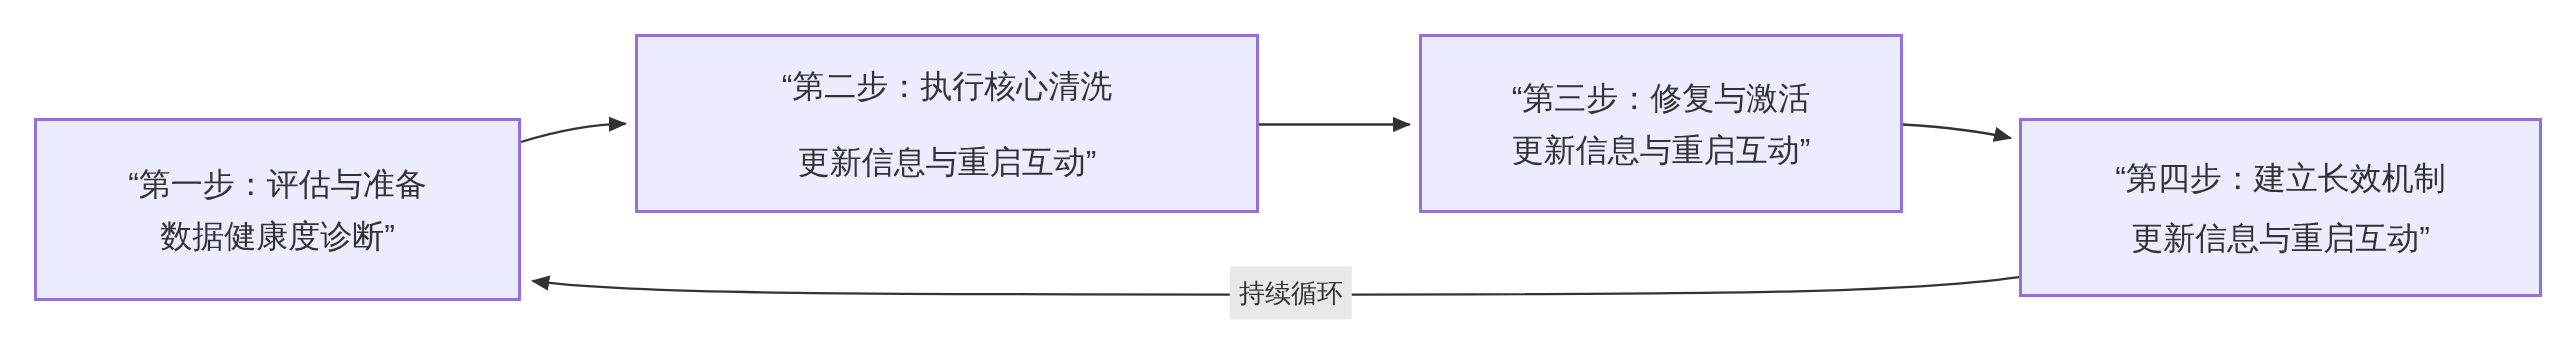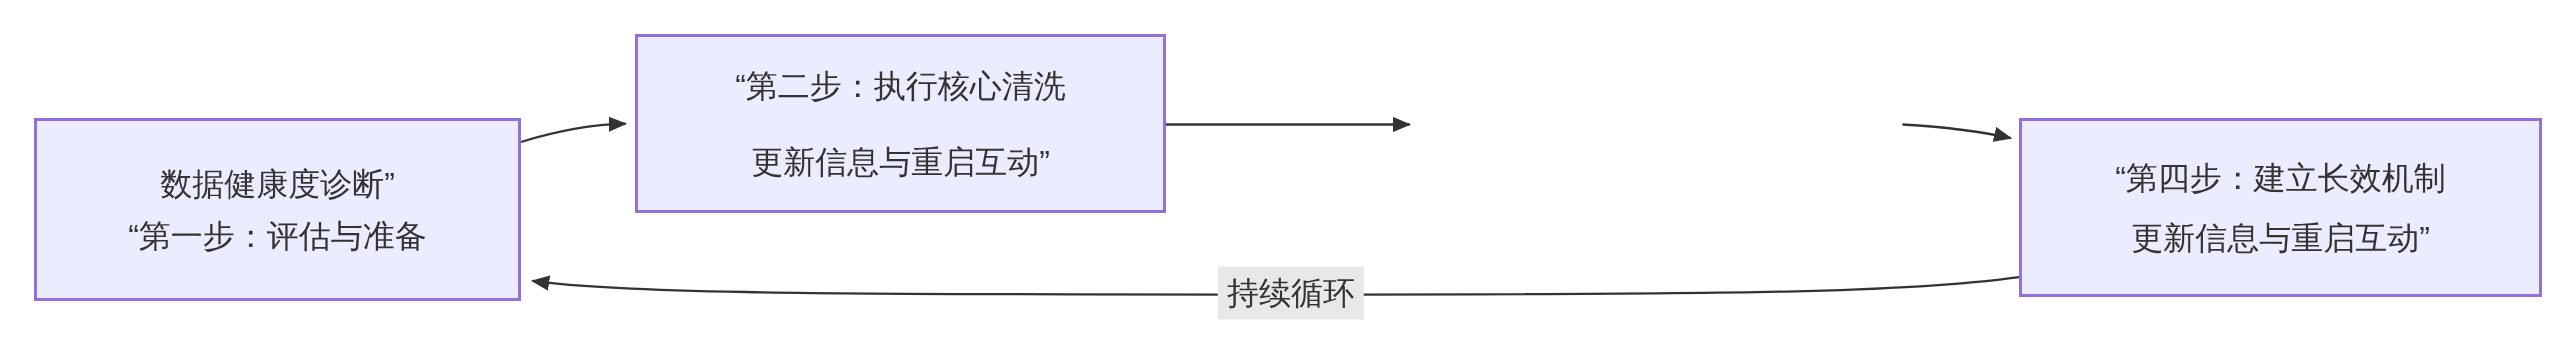--- a/index.html
+++ b/index.html
@@ -41,31 +41,31 @@
     text-align: center;
     color: var(--text, #333333);
     font-size: 32px;
     line-height: 52px;
   }
   .node .line {
     display: block;
     white-space: nowrap;
   }
   .node1 { left: 34px;   top: 118px; width: 487px; height: 183px; }
-  .node2 { left: 635px;  top: 34px;  width: 531px; height: 179px; gap: 24px; }
+  .node2 { left: 635px;  top: 34px;  width: 624px; height: 179px; gap: 24px; }
   .node3 { left: 1419px; top: 34px;  width: 484px; height: 179px; }
   .node4 { left: 2019px; top: 118px; width: 523px; height: 179px; gap: 8px; }
   .edge-label {
     position: absolute;
     left: 1291px;
     top: 293px;
     transform: translate(-50%, -50%);
     background: var(--edge-label-bg, #e8e8e8);
     color: var(--text, #333333);
-    font-size: 32px;
+    font-size: 26px;
     line-height: 38px;
     padding: 7.6px 9.2px;
     white-space: nowrap;
   }
 </style>
 </head>
 <body>
 
 <div class="canvas">
 
@@ -75,29 +75,33 @@
         <path d="M0,0 L12,5 L0,10 Z" style="fill: var(--arrow, #333333);"></path>
       </marker>
     </defs>
     <path class="edge" d="M 683 186 C 735 170, 775 163, 820 162" marker-end="url(#arrowhead)"></path>
     <path class="edge" d="M 1517 163 L 1848 163" marker-end="url(#arrowhead)"></path>
     <path class="edge" d="M 2494 163 C 2545 166, 2598 172, 2636 181" marker-end="url(#arrowhead)"></path>
     <path class="edge" d="M 2647 363 C 2500 383, 2300 386, 1692 386 C 1000 386, 810 383, 698 368" marker-end="url(#arrowhead)"></path>
   </svg>
 
   <div class="node node1">
+    <span class="line">“第一步：评估与准备</span>
     <span class="line">数据健康度诊断”</span>
-    <span class="line">“第一步：评估与准备</span>
   </div>
 
   <div class="node node2">
     <span class="line">“第二步：执行核心清洗</span>
     <span class="line">更新信息与重启互动”</span>
   </div>
 
+  <div class="node node3">
+    <span class="line">“第三步：修复与激活</span>
+    <span class="line">更新信息与重启互动”</span>
+  </div>
 
   <div class="node node4">
     <span class="line">“第四步：建立长效机制</span>
     <span class="line">更新信息与重启互动”</span>
   </div>
 
   <div class="edge-label">持续循环</div>
 
 </div>
 

